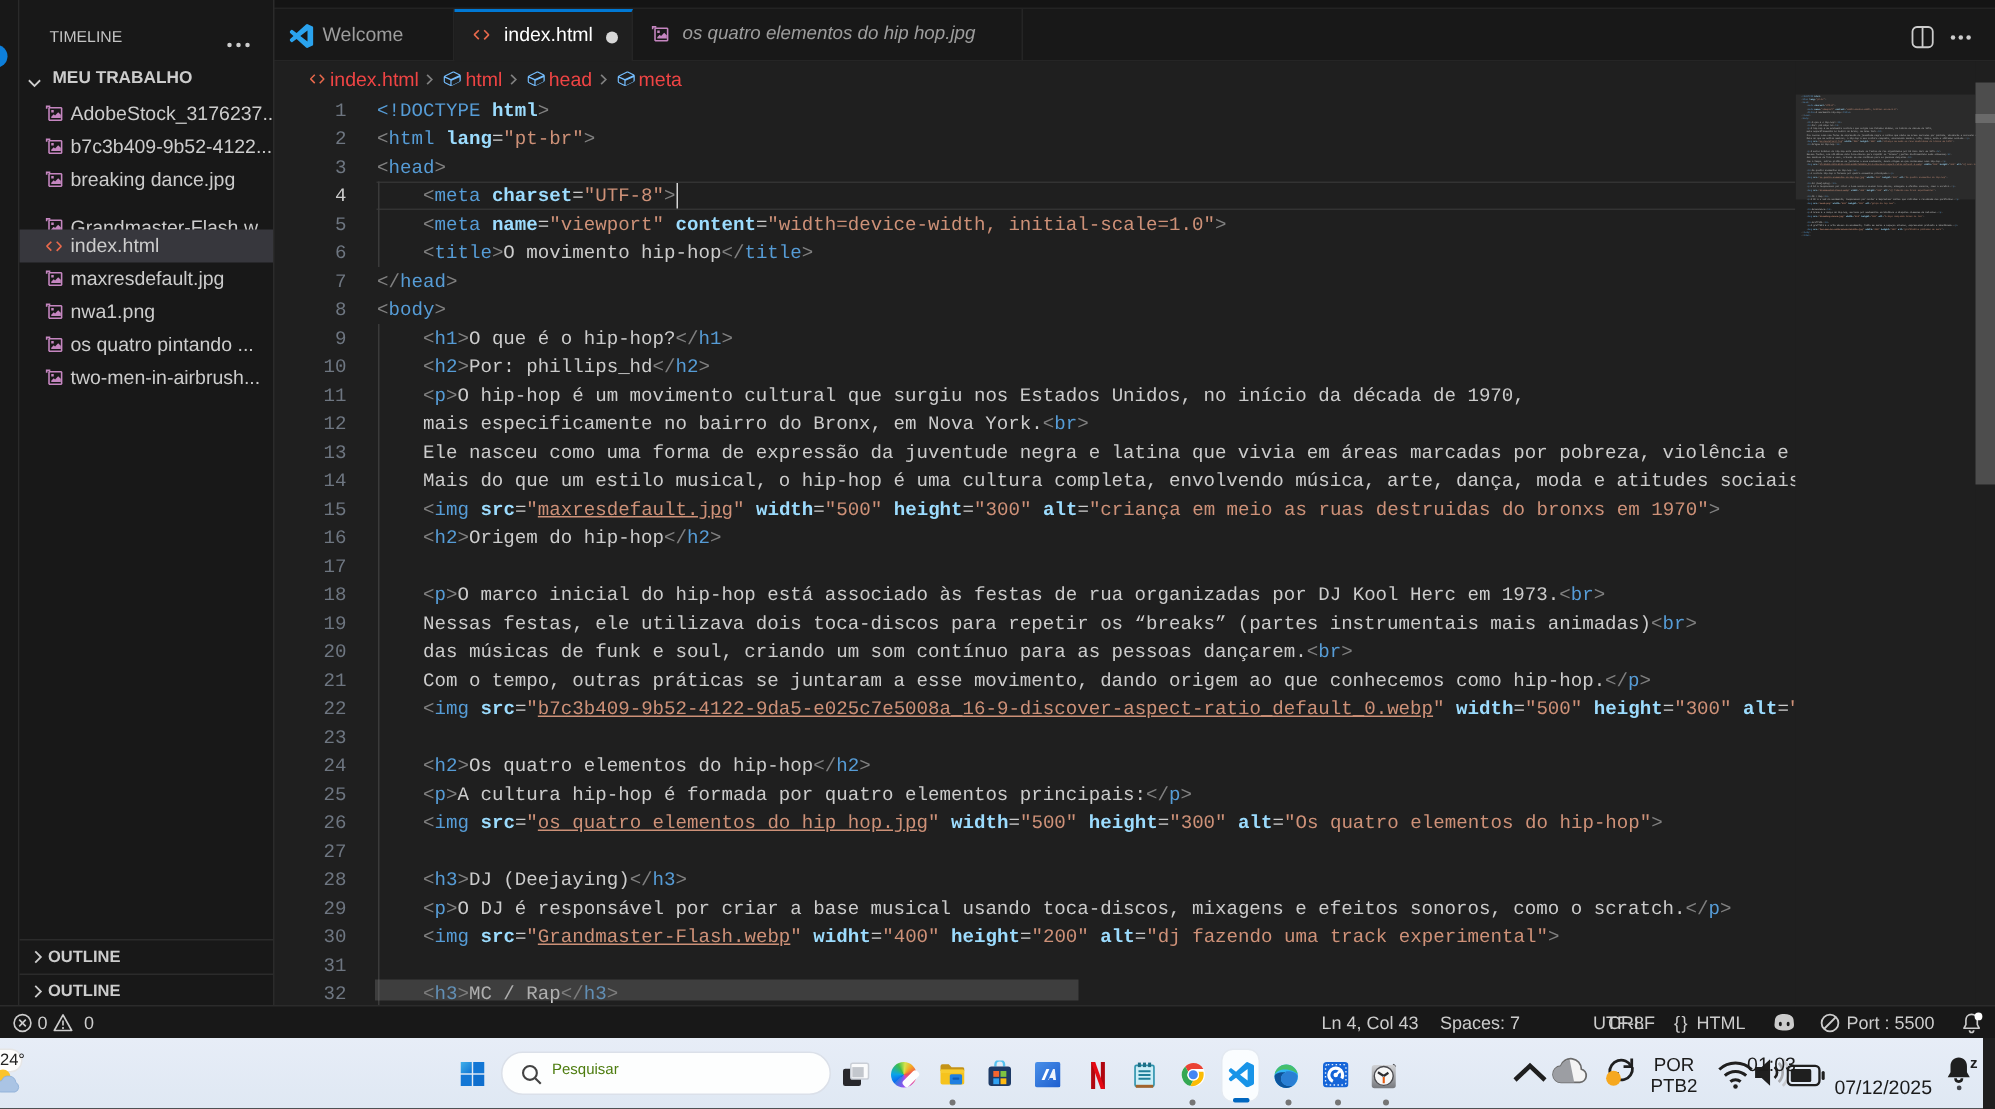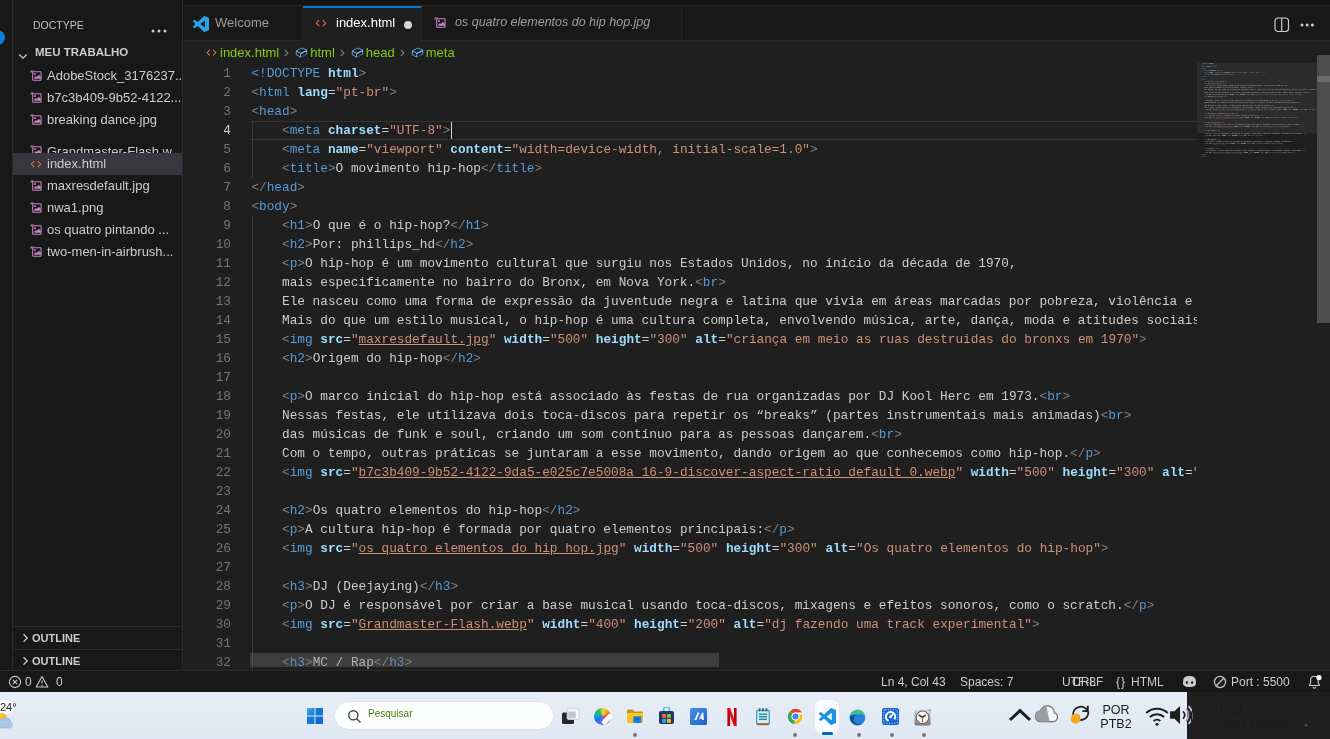--- a/index.html
+++ b/index.html
@@ -31,21 +31,21 @@
 #tab1{left:0;width:121px;border-right:1px solid #252525}
 #tab1 .tnm{color:#9d9d9d}
 #tab2{left:121px;width:119px;background:#1f1f1f;border-top:2px solid #0078d4;border-right:1px solid #252525;height:35px}
 #tab2 .tnm{color:#ffffff;top:6.5px}
 #tab2 .tic{top:8px}
 #tab2 .dot{position:absolute;left:101px;top:13px;width:8px;height:8px;border-radius:50%;background:#d7d7d7}
 #tab3{left:240px;width:260px;border-right:1px solid #252525}
 #tab3 .tnm{font-style:italic;color:#9d9d9d;font-size:12.5px;top:9px}
 #eacts{position:absolute;right:14px;top:17px;color:#d0d0d0}
 
-#bcrumb{left:182px;top:41px;width:1148px;height:23px;background:#1f1f1f;color:#84cc16;font-size:13px}
+#bcrumb{left:182px;top:41px;width:1148px;height:23px;background:#1f1f1f;color:#ef4444;font-size:13px}
 #bcrumb .bi{position:relative;top:2px;margin:0 2px}
 #bcrumb .sep2{margin:0 2px;top:1px}
 #bcin{position:absolute;left:21px;top:3px;white-space:nowrap}
 
 #editor{left:182px;top:64px;width:1015px;height:606px;background:#1f1f1f;overflow:hidden}
 #curline{position:absolute;left:69px;top:57px;width:946px;height:19px;border-top:1px solid #333333;border-bottom:1px solid #333333}
 .iguide{position:absolute;left:69.9px;width:1px;background:#3a3a3a}
 #gutter{position:absolute;left:0;top:0;width:49px;text-align:right;color:#6e7681;font:12.76px/19px "Liberation Mono",monospace;white-space:pre}
 #gutter .cur{color:#cccccc}
 #code{position:absolute;left:69.4px;top:0;font:12.76px/19px "Liberation Mono",monospace;color:#cccccc;white-space:pre}
@@ -55,21 +55,21 @@
 
 #minimap{left:1197px;top:41px;width:120px;height:629px;background:#1f1f1f;overflow:hidden}
 #mmtext{position:absolute;left:4px;top:21.5px;font:12.76px/19px "Liberation Mono",monospace;color:#cccccc;white-space:pre;transform:scale(.1137);transform-origin:0 0}
 #mmslide{position:absolute;left:0;top:21.5px;width:120px;height:70px;background:rgba(121,121,121,.14)}
 #vscroll{left:1317px;top:55px;width:13px;height:268px;background:#4d4d4d}
 #vmark{left:1317px;top:76px;width:13px;height:6px;background:#6a6a6a}
 
 #status{left:0;top:670px;width:1330px;height:22px;background:#181818;border-top:1px solid #2b2b2b;color:#cccccc;font-size:12px}
 #status .it{position:absolute;top:3.5px;white-space:nowrap}
 
-#taskbar{left:0;top:692px;width:1187px;height:47px;background:linear-gradient(#e7edf7,#dfe8f3)}
+#taskbar{left:0;top:692px;width:1322px;height:47px;background:linear-gradient(#e7edf7,#dfe8f3)}
 .tbi{position:absolute;top:10px;width:26px;height:26px}
 .tdot{position:absolute;top:41px;width:4px;height:4px;border-radius:50%;background:#757575}
 #search{position:absolute;left:334px;top:9px;width:220px;height:29px;background:#fdfefe;border:1px solid #dbe0e9;border-radius:15px}
 #search .q{position:absolute;left:33px;top:6px;font-size:10px;color:#4d7c0f}
 .trtxt{position:absolute;font-size:12.5px;color:#1b1b1b;text-align:center;white-space:nowrap}
 i{font-style:normal}
 </style>
 </head>
 <body>
 <div id="stage">
@@ -90,21 +90,21 @@
         </symbol>
       <symbol id="vsclogo2" viewBox="0 0 100 100">
           <path fill="#1794e8" d="M96.46 10.8 75.9.9a6.2 6.2 0 0 0-7.07 1.2L29.5 38 12.35 25a4.12 4.12 0 0 0-5.27.23l-5.51 5a4.13 4.13 0 0 0 0 6.1L16.43 50 1.57 63.65a4.13 4.13 0 0 0 0 6.1l5.5 5a4.12 4.12 0 0 0 5.28.24L29.5 62l39.32 35.9a6.2 6.2 0 0 0 7.07 1.2l20.6-9.9A6.2 6.2 0 0 0 100 83.6V16.4a6.2 6.2 0 0 0-3.54-5.6ZM75 72.6 45.16 50 75 27.4Z"></path>
         </symbol>
     </defs>
   </svg>
   <div class="abs" id="astrip">
       <div class="badge"></div>
     </div>
   <div class="abs" id="sidebar">
-    <div id="sbhead">DOCTYPE</div>
+    <div id="sbhead">TIMELINE</div>
     <div id="sbdots"><svg width="16" height="8">
           <circle cx="2" cy="4" r="1.5" fill="#ccc"></circle>
           <circle cx="8" cy="4" r="1.5" fill="#ccc"></circle>
           <circle cx="14" cy="4" r="1.5" fill="#ccc"></circle>
         </svg></div>
     <div id="wsrow">
       <span class="chev"><svg width="12" height="12" viewBox="0 0 16 16">
             <path d="M3 6l5 5 5-5" fill="none" stroke="#cccccc" stroke-width="1.6"></path>
           </svg></span>
       <span class="lbl">MEU TRABALHO</span>
@@ -529,22 +529,22 @@
         <path d="M1.5 5.8h3.2L8.8 2v13L4.7 11.2H1.5z" fill="#1f1f1f"></path>
         <path d="M11 5.8a3.6 3.6 0 010 5.4" fill="none" stroke="#1f1f1f" stroke-width="1.3"></path>
         <path d="M13 3.9a6.4 6.4 0 010 9.2" fill="none" stroke="#a9abb0" stroke-width="1.3"></path>
         <path d="M15 2a9.2 9.2 0 010 13" fill="none" stroke="#c9cbd0" stroke-width="1.3"></path>
       </svg>
     <svg class="tbi" style="left:1191px;top:12px" width="20" height="11" viewBox="0 0 20 11">
         <rect x=".6" y=".6" width="16.3" height="9.8" rx="2.2" fill="none" stroke="#1f1f1f" stroke-width="1.2"></rect>
         <rect x="2.2" y="2.2" width="10.5" height="6.6" rx=".8" fill="#1f1f1f"></rect>
         <rect x="18" y="3.2" width="1.6" height="4.6" rx=".8" fill="#1f1f1f"></rect>
       </svg>
-    <div class="trtxt" style="left:1210px;top:10px;width:78px;text-align:left;font-size:13px">01:03</div>
-    <div class="trtxt" style="left:1210px;top:25px;width:78px;text-align:right;font-size:13px">06/12/2025</div>
+    <div class="trtxt" style="left:1142px;top:10px;width:78px;text-align:center;font-size:13px">01:03</div>
+    <div class="trtxt" style="left:1210px;top:25px;width:78px;text-align:right;font-size:13px">07/12/2025</div>
     <svg class="tbi" style="left:1296px;top:10px" width="18" height="17" viewBox="0 0 18 17">
         <path d="M6.8 1.6c-2.3 0-3.8 1.7-3.8 4v2.8L1.7 10.7h10.2L10.6 8.4V5.6c0-2.3-1.5-4-3.8-4z" fill="#1f1f1f"></path>
         <path d="M5.3 11.2c0 .9.6 1.5 1.5 1.5s1.5-.6 1.5-1.5" fill="none" stroke="#1f1f1f" stroke-width="1.2"></path>
         <text x="12" y="6.5" font-size="7" font-weight="bold" fill="#1f1f1f" font-family="Liberation Sans">z</text>
         <circle cx="7" cy="15.6" r="1.1" fill="#43464d"></circle>
       </svg>
   </div>
 </div>
 
 </body></html>

